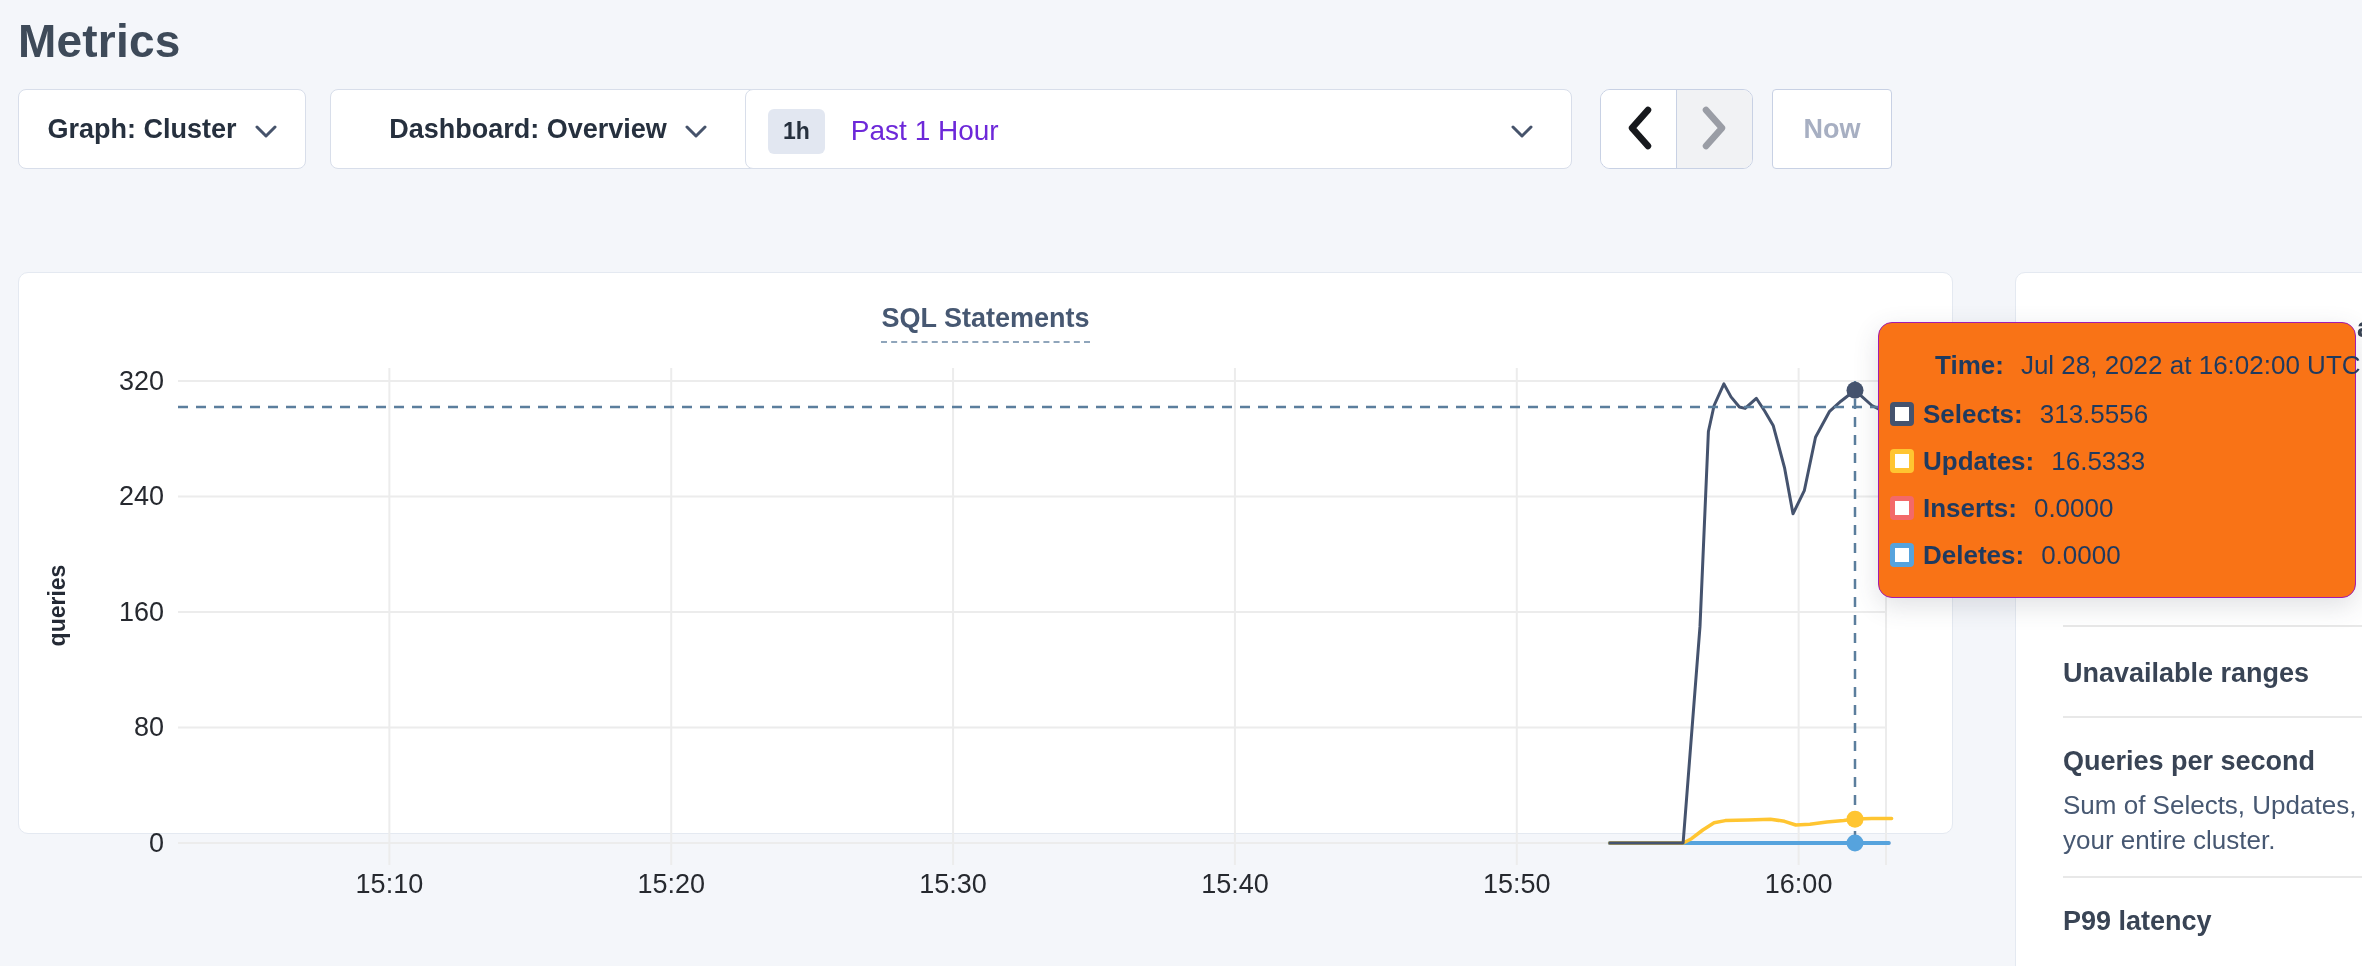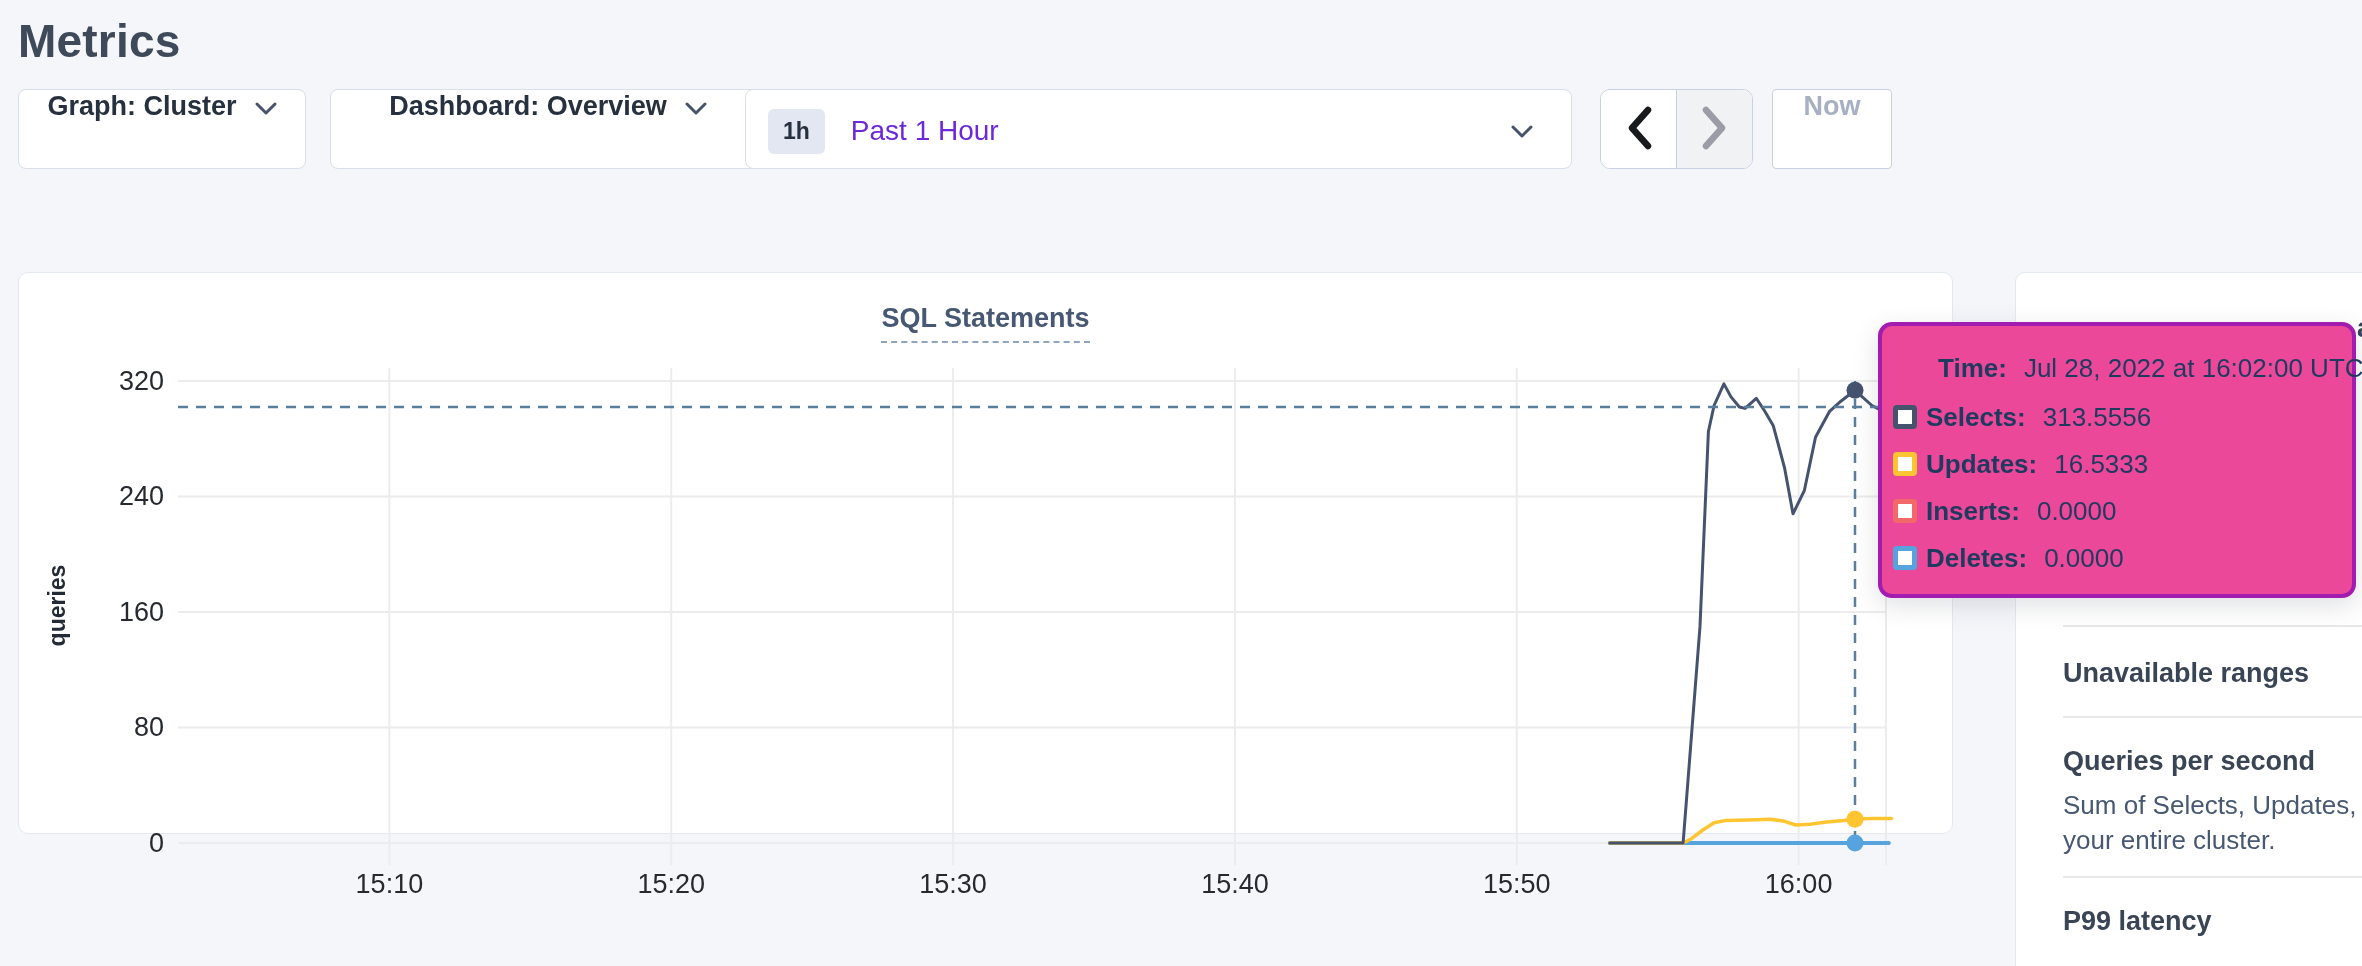--- a/index.html
+++ b/index.html
@@ -10,21 +10,21 @@
     -webkit-font-smoothing:antialiased;
   }
   
   .page-title{
     position:absolute;left:18px;top:14px;margin:0;
     font-size:46px;font-weight:700;color:#3e4a59;letter-spacing:.2px;
   }
   
   .btn{
     position:absolute;top:89px;height:80px;box-sizing:border-box;
-    display:flex;align-items:flex-start;justify-content:center;gap:18px;
+    display:flex;align-items:center;justify-content:center;gap:18px;
     background:#fff;border:1.5px solid #d8deea;border-radius:8px;
     font-size:27px;font-weight:700;color:#26303e;cursor:pointer;
   }
   .btn-graph{left:18px;width:288px;}
   .btn-dashboard{left:330px;width:436px;}
   .time-select{
     position:absolute;top:89px;left:745px;width:827px;height:80px;box-sizing:border-box;
     display:flex;align-items:center;background:#fff;
     border:1.5px solid #d8deea;border-radius:8px;cursor:pointer;padding:4px 60px 0 22px;
   }
@@ -64,21 +64,21 @@
     position:absolute;left:2015px;top:272px;width:420px;height:740px;box-sizing:border-box;
     background:#fff;border:1px solid #e4e9f1;border-radius:10px;
   }
   .sb-partial{position:absolute;left:341px;top:40px;font-size:27px;font-weight:700;color:#394455;}
   .sb-divider{position:absolute;left:47px;width:340px;height:0;border-top:2px solid #e8e8e8;}
   .sb-h{position:absolute;left:47px;font-size:27px;font-weight:700;color:#394455;white-space:nowrap;margin:0;}
   .sb-desc{position:absolute;left:47px;font-size:26px;font-weight:400;color:#475872;white-space:nowrap;}
   
   .tooltip{
     position:absolute;left:1878px;top:322px;width:478px;height:276px;box-sizing:border-box;
-    background:#ec4899;border:4px solid #a21caf;border-radius:14px;
+    background:#f97316;border:1px solid #a21caf;border-radius:14px;
     box-shadow:0 8px 26px rgba(60,70,90,.16);z-index:10;padding-top:27px;
   }
   .tt-row{
     display:flex;align-items:center;height:30px;margin-bottom:17px;
     padding-left:11px;font-size:26px;color:#1f3a5f;
   }
   .tt-row.tt-time{padding-left:56px;margin-bottom:19px;}
   .tt-swatch{width:24px;height:24px;box-sizing:border-box;border:5px solid #000;border-radius:4px;margin-right:9px;background:#fff;}
   .tt-label{font-weight:700;margin-right:17px;white-space:nowrap;}
   .tt-value{font-weight:400;white-space:nowrap;}

